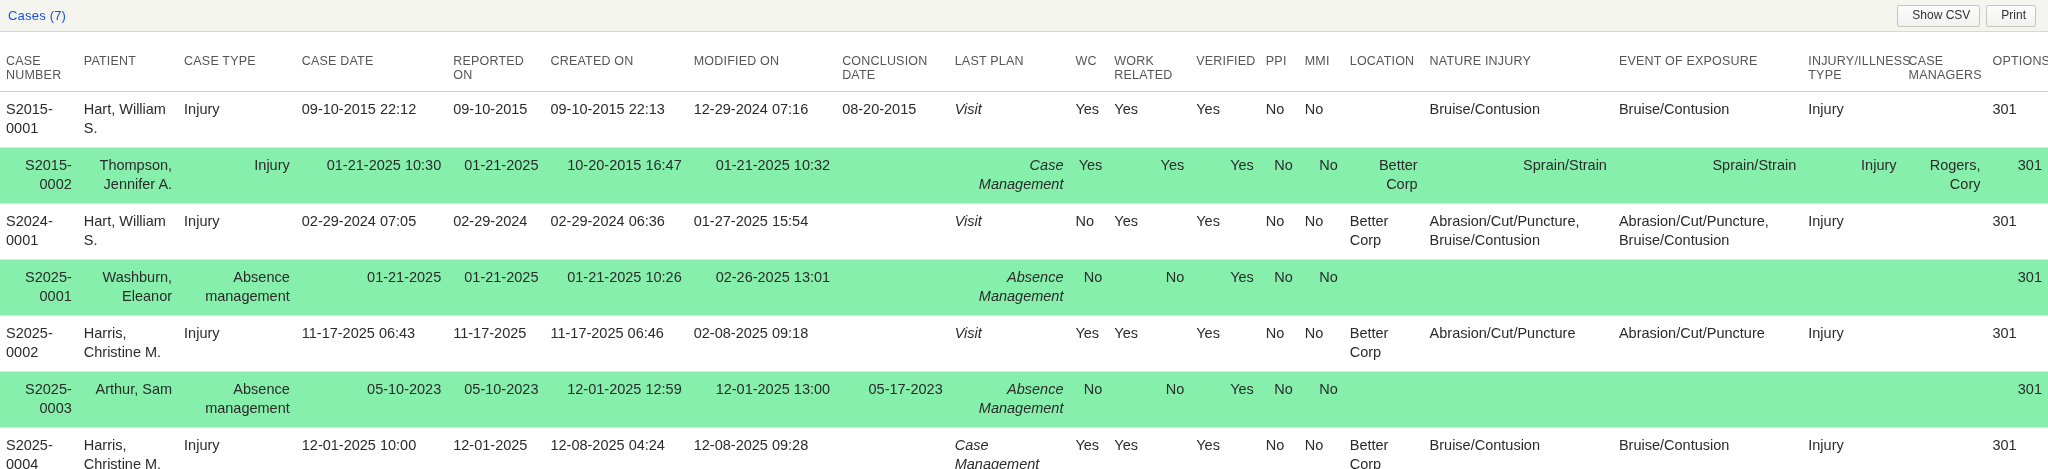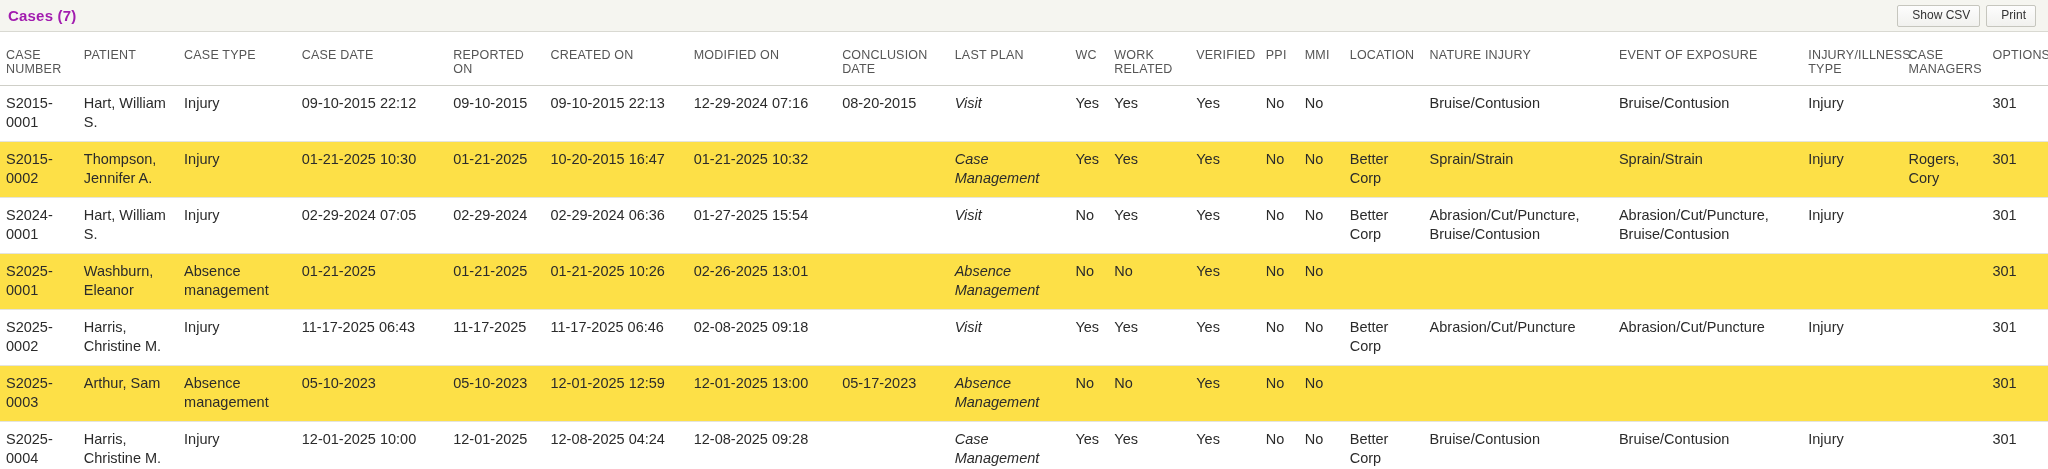--- a/index.html
+++ b/index.html
@@ -22,23 +22,23 @@
   .header-bar {
     height: 32px;
     background: #f5f5f0;
     border-bottom: 1px solid #d9d9d2;
     display: flex;
     align-items: center;
     padding: 0 12px 0 8px;
     position: relative;
   }
   .page-title {
-    color: #a21caf;
-    font-size: 15px;
-    font-weight: bold;
+    color: #1d4ed8;
+    font-size: 13px;
+    font-weight: normal;
     letter-spacing: .2px;
     flex: 0 0 auto;
   }
   .header-actions {
     margin-left: auto;
     display: flex;
     gap: 6px;
     align-items: center;
   }
   .btn {
@@ -60,33 +60,33 @@
     table-layout: fixed;
   }
   table.cases th {
     text-align: left;
     vertical-align: top;
     font-size: 12.5px;
     font-weight: normal;
     color: #555555;
     text-transform: uppercase;
     letter-spacing: .2px;
-    padding: 16px 6px 9px 6px;
+    padding: 22px 6px 9px 6px;
     border-bottom: 1px solid #cfcfc8;
     line-height: 14px;
   }
   table.cases td {
     vertical-align: top;
     font-size: 14.5px;
     color: #2b2b2b;
     padding: 8px 6px 9px 6px;
     border-bottom: 1px solid #e4e4de;
     line-height: 19px;
   }
-  tr.zebra td { background: #fde047; }
+  tr.zebra td { background: #86efac; text-align: right; }
   td.italic { font-style: italic; }
 
   
   col.c-num      { width: 76px; }
   col.c-patient  { width: 98px; }
   col.c-type     { width: 115px; }
   col.c-casedate { width: 148px; }
   col.c-reported { width: 95px; }
   col.c-created  { width: 140px; }
   col.c-modified { width: 145px; }

